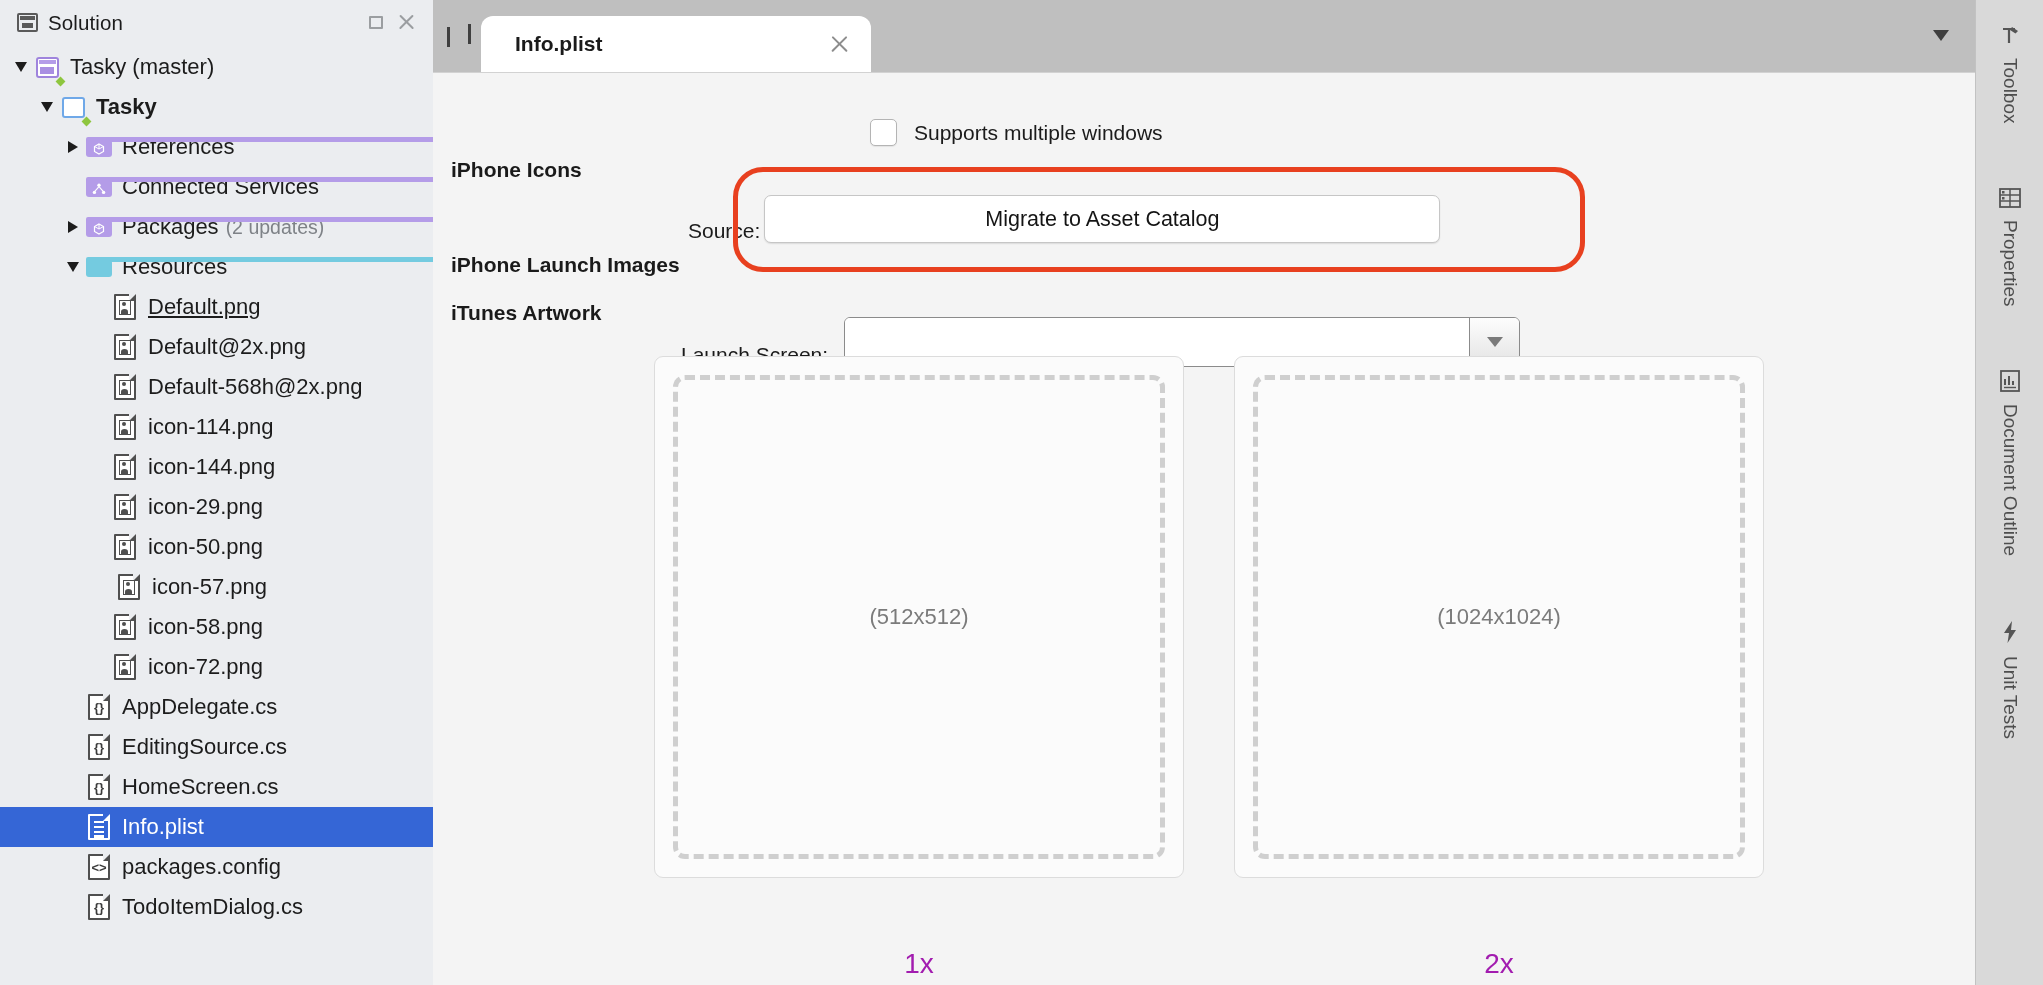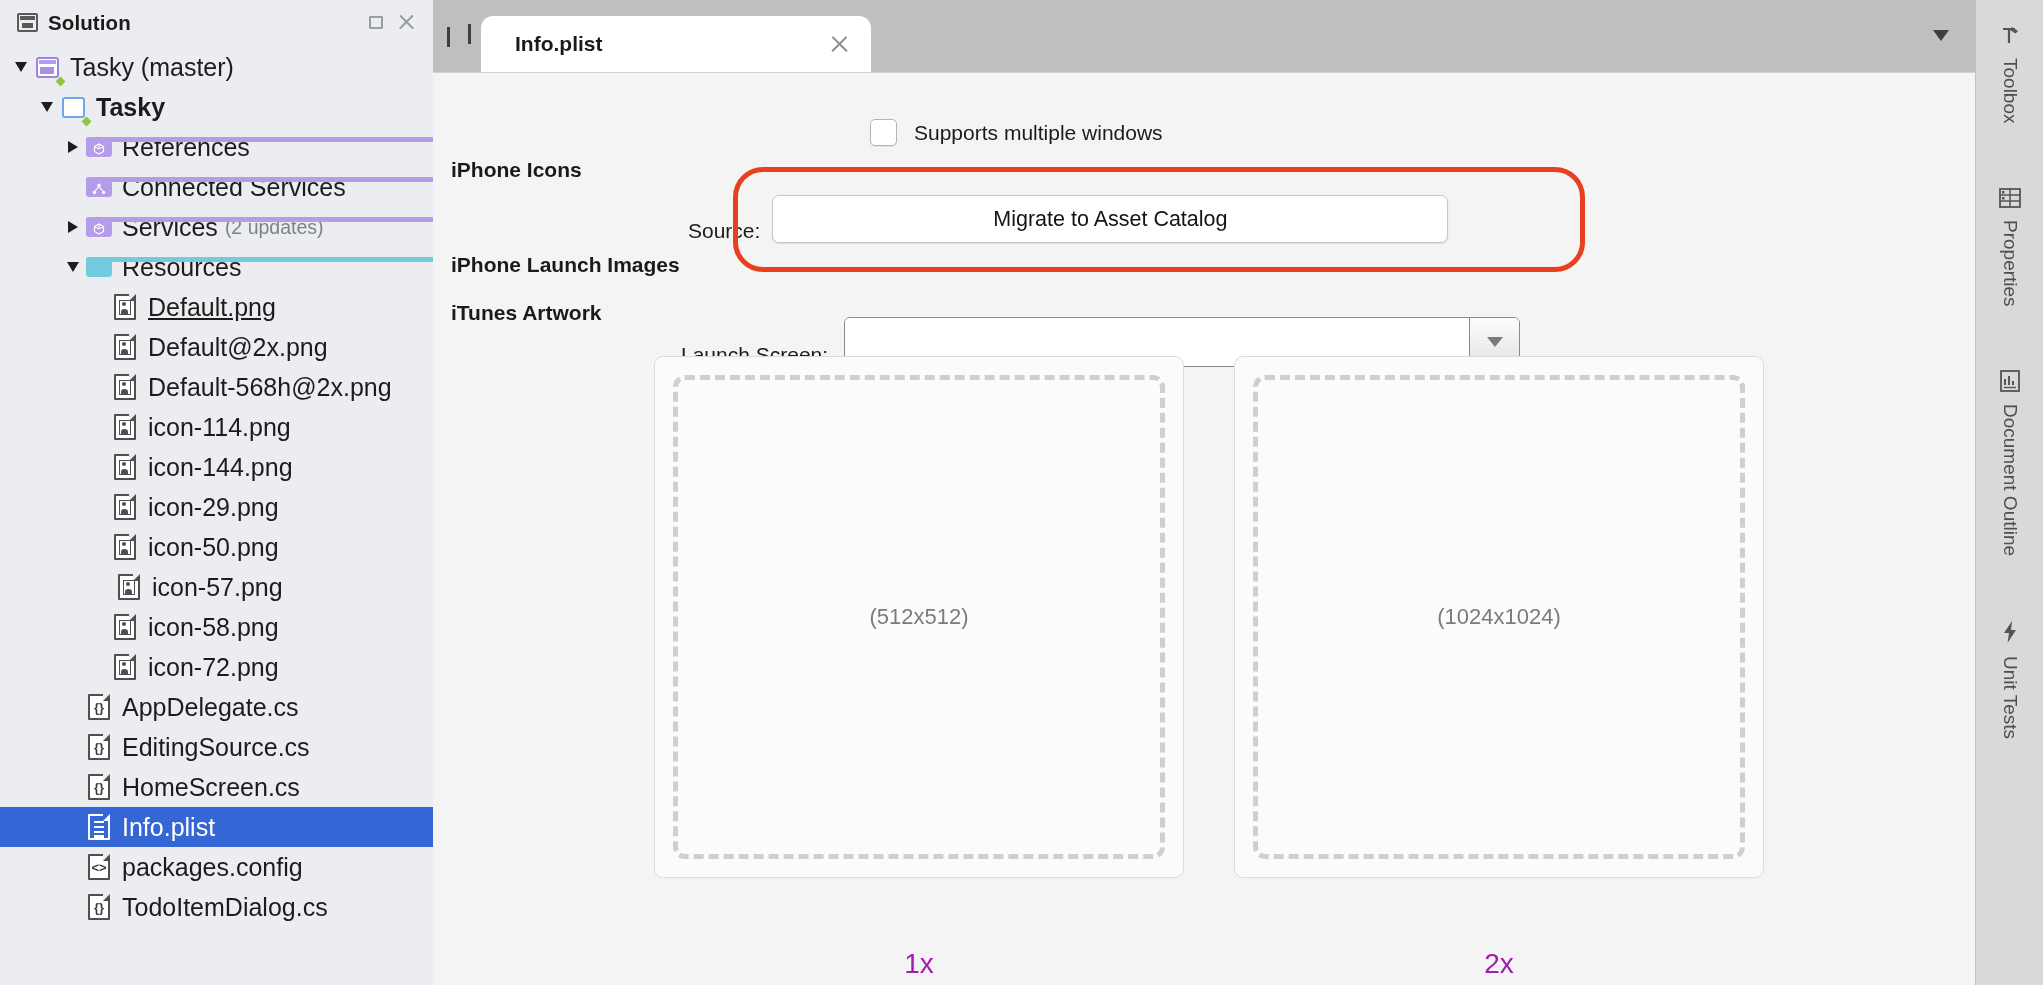--- a/index.html
+++ b/index.html
@@ -35,21 +35,21 @@
   }
   .sb-pad-icon::before {
     content:""; position:absolute; left:1px; right:1px; top:1px; height:3.6px;
     background:#5a5a5a;
   }
   .sb-pad-icon::after {
     content:""; position:absolute; left:2.6px; right:2.6px; top:7.5px; bottom:2.2px;
     background:#5a5a5a;
   }
   #sb-title {
-    font-size: 20.5px; font-weight: bold; color: #1b1b1b;
+    font-size: 20.5px; font-weight: normal; color: #1b1b1b;
     letter-spacing: .1px;
   }
   .sb-header-right { margin-left: auto; display: flex; align-items: center; gap: 15px; }
   .sb-min {
     width: 14px; height: 13px; border: 2px solid #9b9ea1; border-radius: 1px;
   }
   .sb-close {
     width: 17px; height: 17px; position: relative;
   }
   .sb-close::before, .sb-close::after {
@@ -84,21 +84,21 @@
     border-top: 10px solid #1c1c1c;
     border-left: 6.5px solid transparent;
     border-right: 6.5px solid transparent;
   }
   .icon-slot {
     width: 30px; height: 30px; flex: 0 0 30px;
     margin-right: 8px;
     display: flex; align-items: center; justify-content: center;
     position: relative;
   }
-  .node-label { font-size: 25px; }
+  .node-label { font-size: 22px; }
   .node-label.bold { font-weight: bold; }
   .node-sub { color:#7e8287; font-size:19.5px; margin-left:7px; }
 
   
   .ic-solution {
     width: 23px; height: 21px; border: 2.4px solid #9f84dd; border-radius: 3px;
     background: #ffffff; position: relative;
   }
   .ic-solution::before {
     content:""; position:absolute; left:1px; right:1px; top:1px; height:4px; background:#b49ce8;
@@ -398,21 +398,21 @@
           <span class="icon-slot">
             <span class="ic-folder">
               <span class="tab"></span>
               <span class="body"></span>
               <svg style="position:absolute;left:7px;top:5.5px" width="12" height="12" viewBox="0 0 12 12">
                 <path d="M6 1 L10.5 3.5 L10.5 8.5 L6 11 L1.5 8.5 L1.5 3.5 Z" fill="none" stroke="#fff" stroke-width="1.2"></path>
                 <path d="M6 1 L6 6 M6 6 L10.5 3.5 M6 6 L1.5 3.5" stroke="#fff" stroke-width="1" fill="none"></path>
               </svg>
             </span>
           </span>
-          <span class="node-label">Services</span>
+          <span class="node-label">Packages</span>
           <span class="node-sub">(2 updates)</span>
         </div>
         <div class="node" style="padding-left: 62px;">
           <span class="twisty open">
             <i></i>
           </span>
           <span class="icon-slot">
             <span class="ic-folder blue">
               <span class="tab"></span>
               <span class="body"></span>
@@ -606,21 +606,21 @@
 
       <div class="cb-row" style="position:absolute; left:437px; top:46px;">
         <span class="cb"></span>
         <span class="row-label">Supports multiple windows</span>
       </div>
 
       <div class="section-head" style="top:85px;">iPhone Icons</div>
 
       <div style="position:absolute; left:255px; top:122px; display:flex; align-items:flex-end;">
         <span class="row-label">Source:</span>
-        <div class="push-btn" style="width:676px; margin-left:12px;">
+        <div class="push-btn" style="width:676px; margin-left:4px;">
           <span>Migrate to Asset Catalog</span>
         </div>
       </div>
 
       <div class="section-head" style="top:180px;">iPhone Launch Images</div>
 
       <div style="position:absolute; left:248px; top:218px; display:flex; align-items:flex-end;margin-top:26px;">
         <span class="row-label">Launch Screen:</span>
         <div class="combo" style="width:676px; margin-left:16px;">
           <div class="field"></div>

